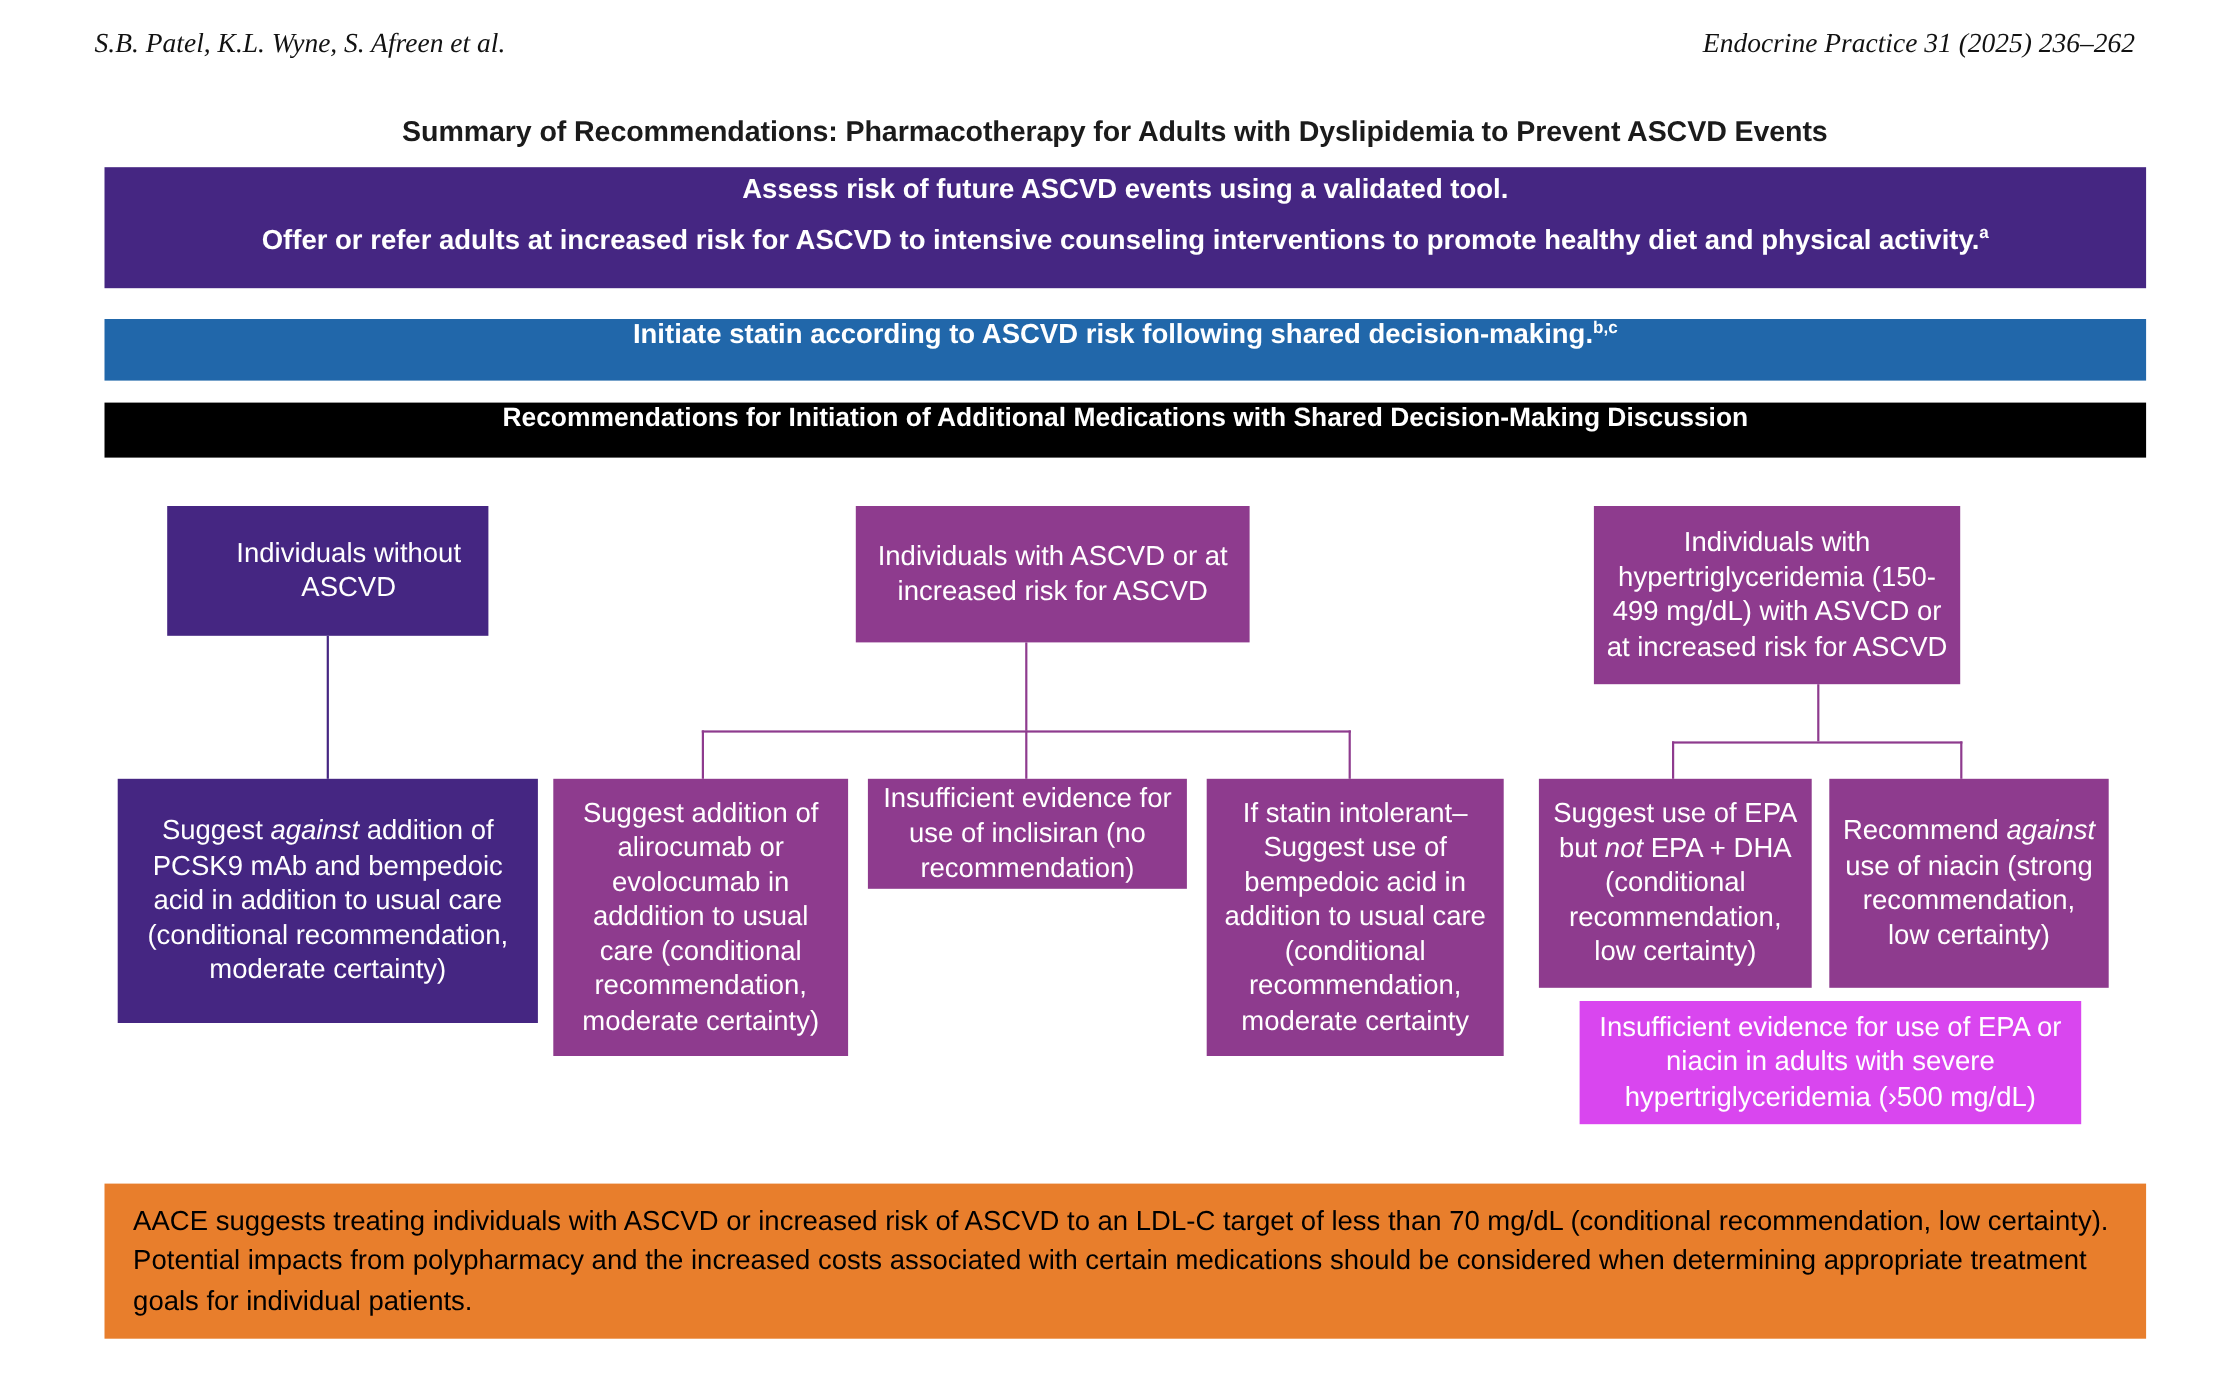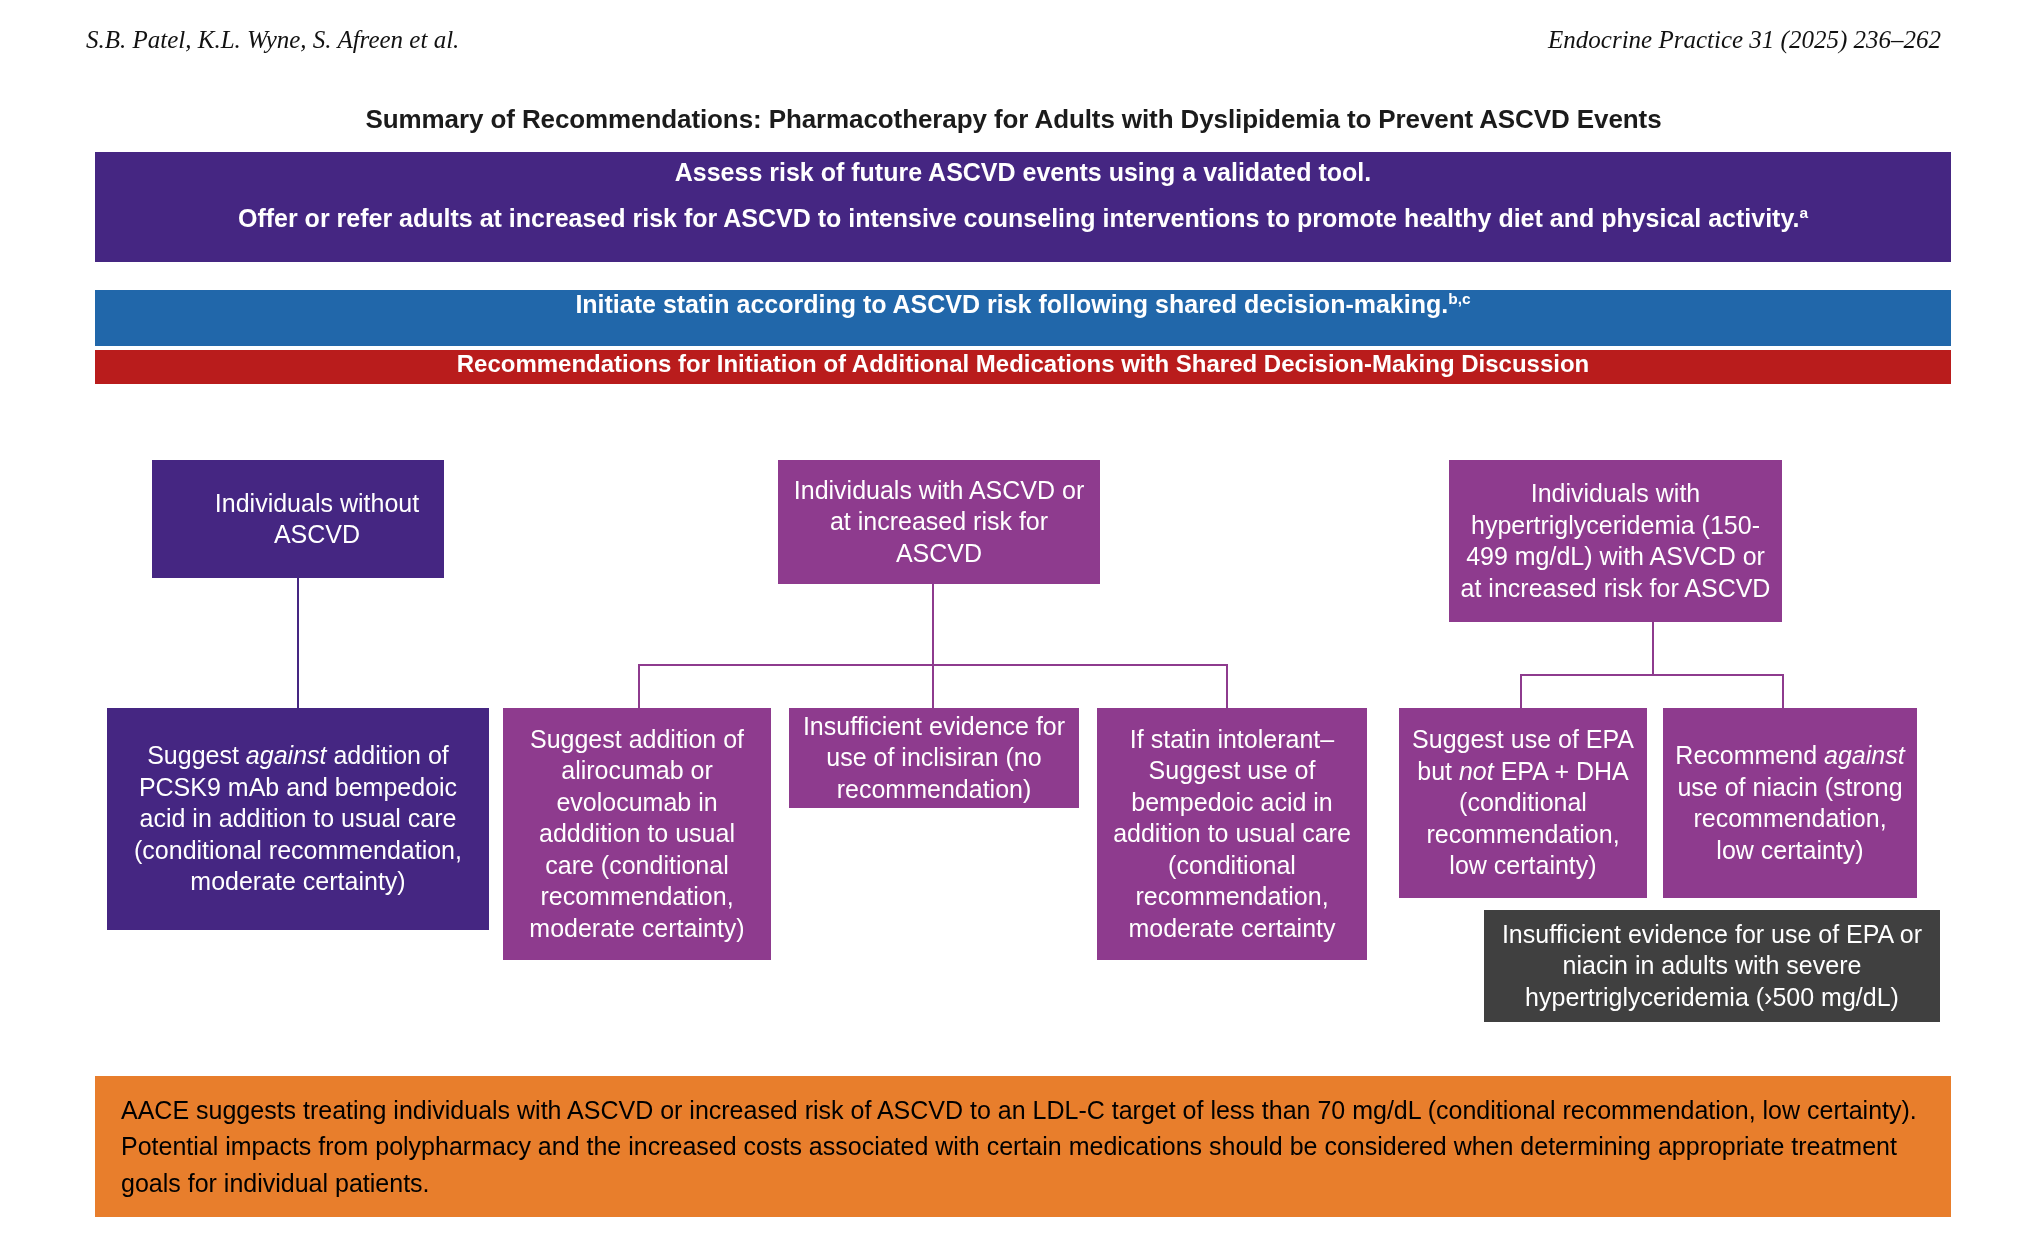--- a/index.html
+++ b/index.html
@@ -68,23 +68,23 @@
     padding: 4px 16px;
   }
   .banner-purple .line1 { margin-bottom: 12px; }
   .banner-blue {
     top: 290px;
     height: 56px;
     background: #2167aa;
     font-size: 25px;
   }
   .banner-green {
-    top: 350px;
-    height: 34px;
-    background: #b91c1c;
+    top: 366px;
+    height: 50px;
+    background: #000000;
     font-size: 24px;
   }
   .sup {
     font-size: 0.62em;
     vertical-align: super;
     line-height: 0;
   }
 
   
   .box {
@@ -95,21 +95,21 @@
     display: flex;
     align-items: center;
     justify-content: center;
     padding: 6px 10px;
     line-height: 1.26;
     font-size: 24px;
     z-index: 3;
   }
   .deep-purple { background: #452682; }
   .mid-purple  { background: #8e3b8e; }
-  .grey-box    { background: #404040; margin-left: 48px; }
+  .grey-box    { background: #d946ef; }
 
   
   .conn {
     position: absolute;
     z-index: 1;
   }
   .conn-v { width: 2px; }
   .conn-h { height: 2px; }
   .c-deep { background: #452682; }
   .c-mid  { background: #8e3b8e; }
@@ -158,21 +158,21 @@
   <div class="box deep-purple" style="left:152px; top:460px; width:292px; height:118px; font-size:25px;padding-left:48px;">Individuals without ASCVD</div>
 
   <div class="conn conn-v c-deep" style="left:297px; top:578px; height:130px;"></div>
 
   <div class="box deep-purple" style="left:107px; top:708px; width:382px; height:222px; font-size:25px;">
     <span>
       <span>Suggest </span><i>against</i><span> addition of PCSK9 mAb and bempedoic acid in addition to usual care (conditional recommendation, moderate certainty)</span>
     </span>
   </div>
 
-  <div class="box mid-purple" style="left:778px; top:460px; width:322px; height:124px; font-size:25px;text-align:center;">Individuals with ASCVD or at increased risk for ASCVD</div>
+  <div class="box mid-purple" style="left:778px; top:460px; width:358px; height:124px; font-size:25px;text-align:center;">Individuals with ASCVD or at increased risk for ASCVD</div>
 
   <div class="conn conn-v c-mid" style="left:932px; top:584px; height:80px;"></div>
 
   <div class="conn conn-h c-mid" style="left:638px; top:664px; width:590px;"></div>
 
   <div class="conn conn-v c-mid" style="left:638px; top:664px; height:44px;"></div>
   <div class="conn conn-v c-mid" style="left:932px; top:664px; height:44px;"></div>
   <div class="conn conn-v c-mid" style="left:1226px; top:664px; height:44px;"></div>
 
   <div class="box mid-purple" style="left:503px; top:708px; width:268px; height:252px; font-size:25px;">Suggest addition of alirocumab or evolocumab in adddition to usual care (conditional recommendation, moderate certainty)</div>

